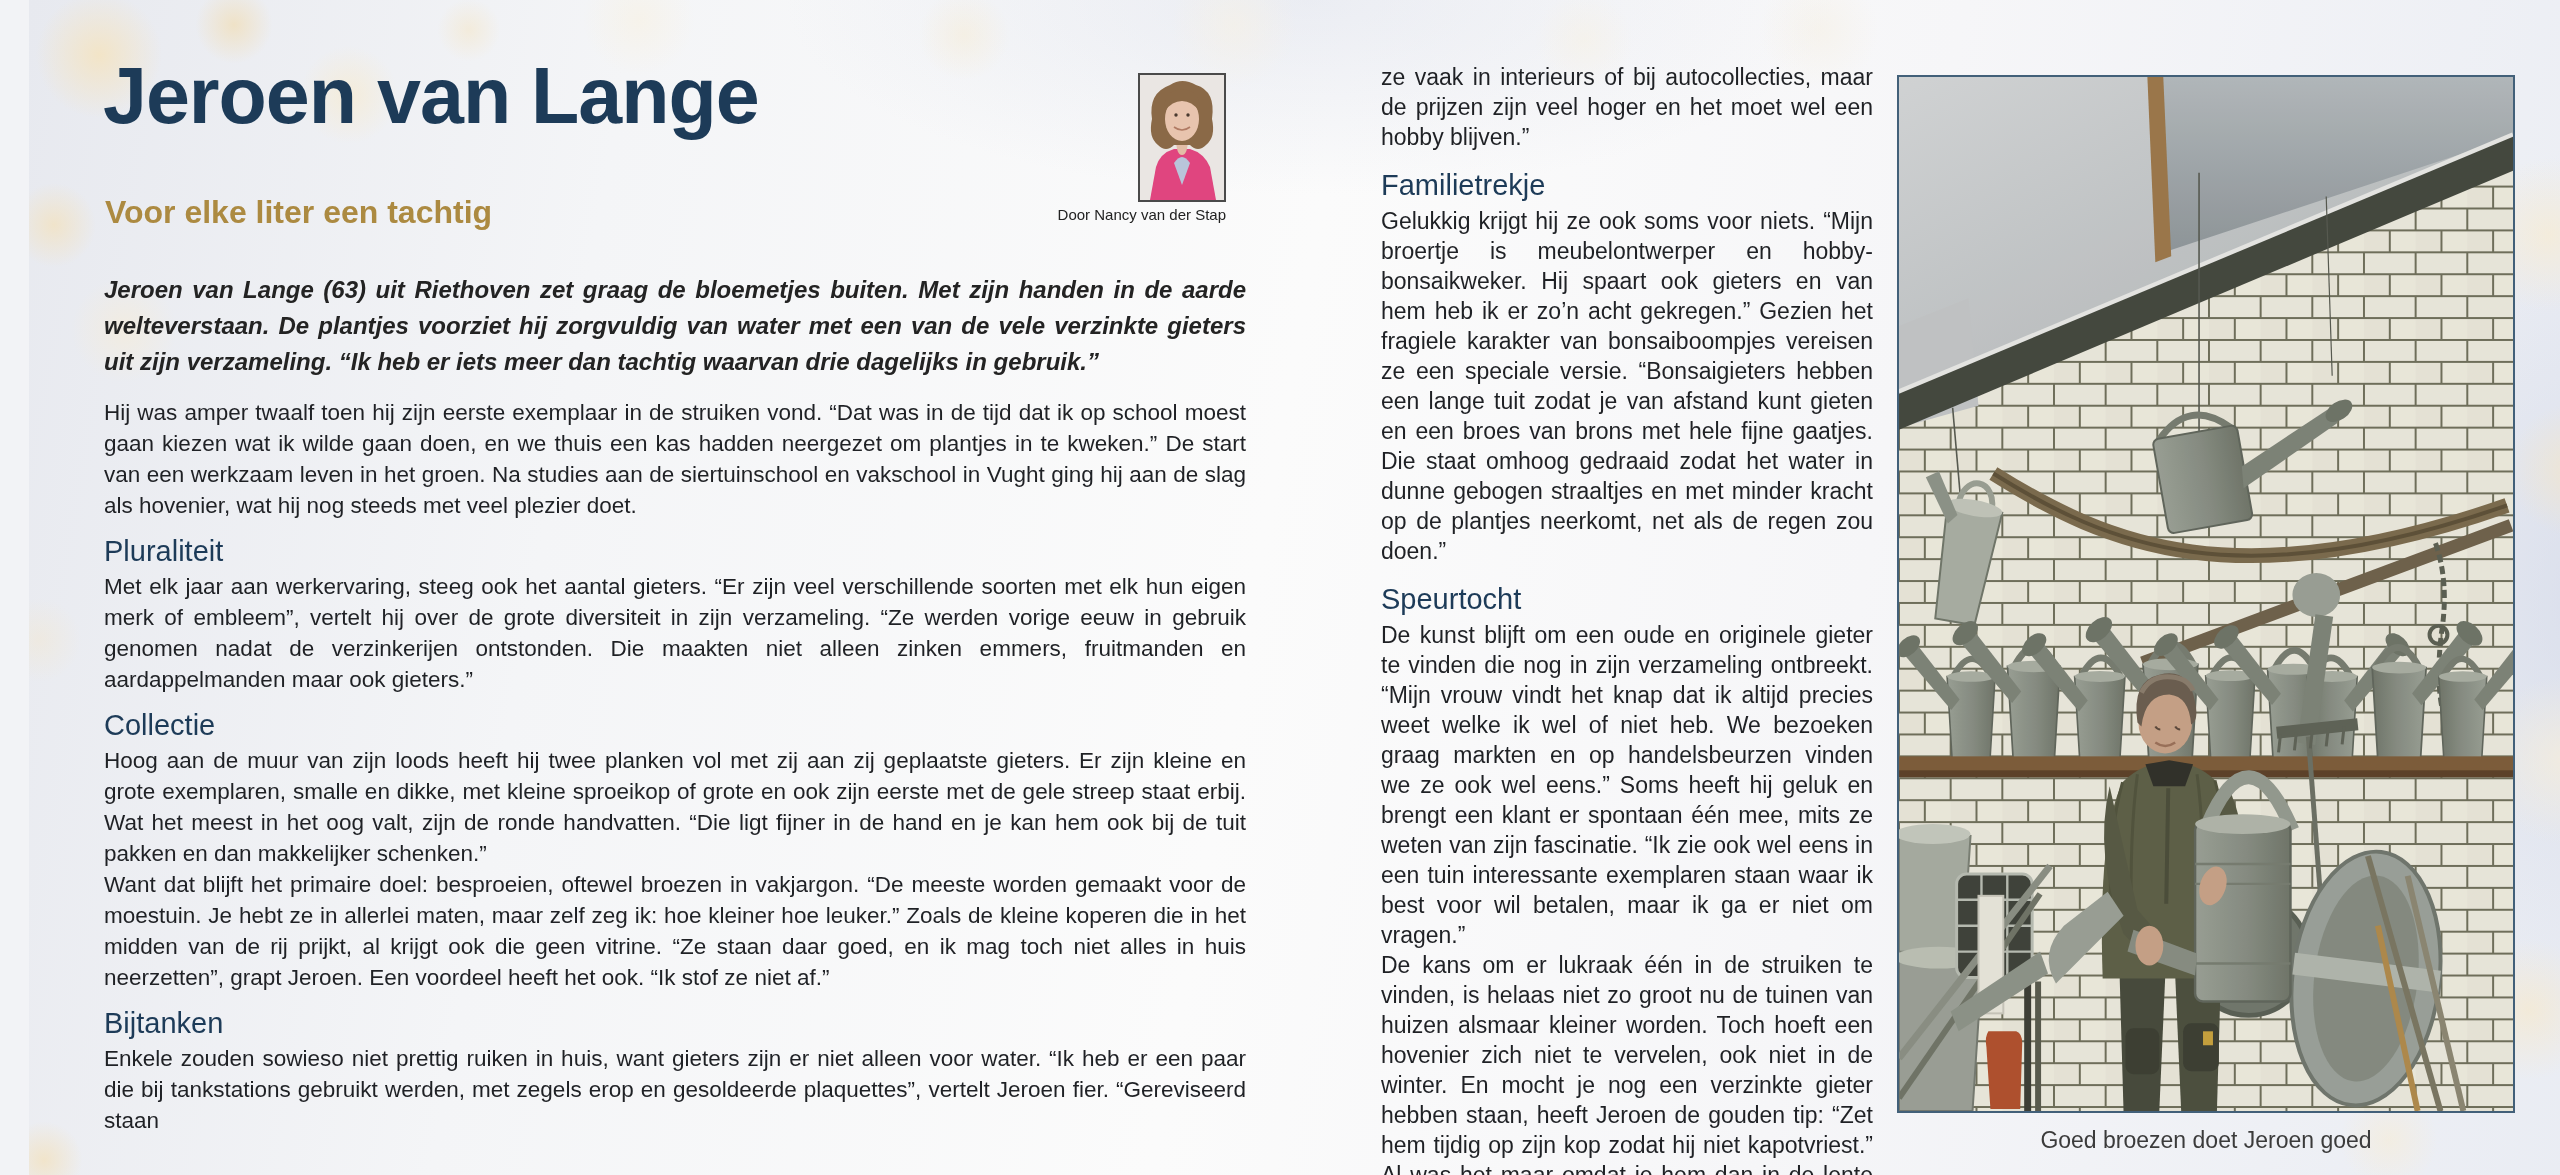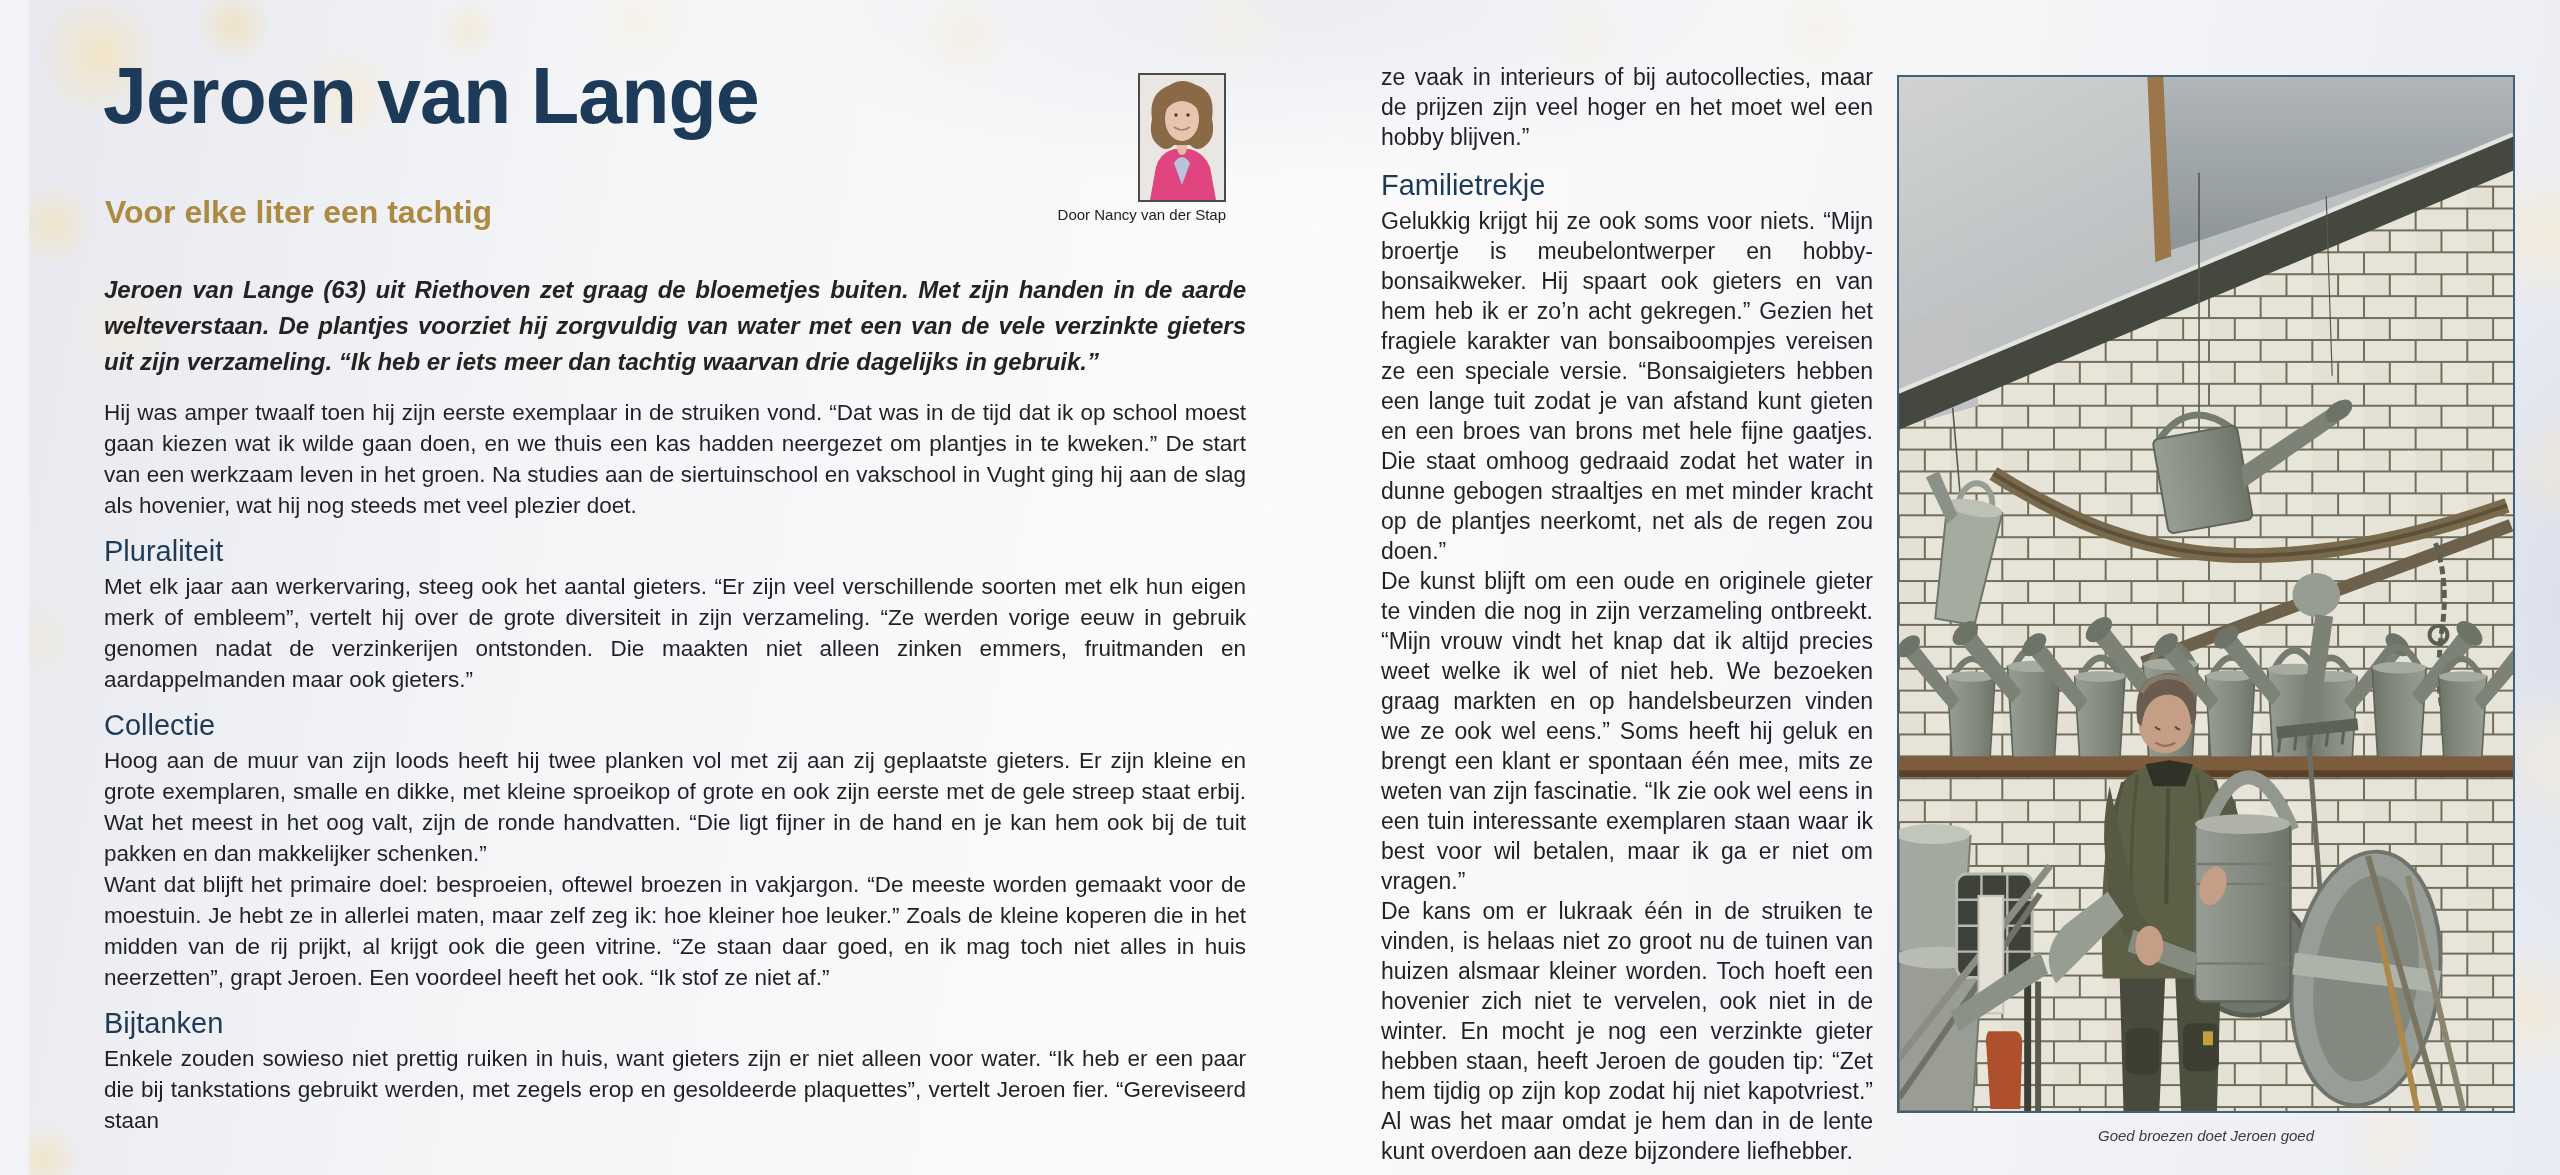--- a/index.html
+++ b/index.html
@@ -40,21 +40,21 @@
   #col-left{left:75px;top:272px;width:1142px;font-size:22.5px;line-height:31px;text-align:justify;}
   #col-left .intro{font-weight:bold;font-style:italic;font-size:24px;line-height:36px;color:#232323;}
   #col-left .lead{margin-top:17px;}
   h3{font-size:29px;line-height:31px;color:#1d3b58;margin-top:15px;margin-bottom:4px;font-weight:normal;}
   #col-mid{left:1352px;top:62px;width:492px;font-size:23px;line-height:30px;text-align:justify;}
   #col-mid h3{margin-top:18px;margin-bottom:5px;}
   #photo{position:absolute;left:1868px;top:75px;width:618px;height:1038px;
     border:2px solid #426079;box-sizing:border-box;background:#e9e6db;}
   #photo svg{display:block;width:100%;height:100%;}
   #photo-caption{position:absolute;left:1868px;top:1127px;width:618px;text-align:center;
-    font-size:15px;color:#3b3b3b;font-style:italic;}
+    font-size:23px;color:#3b3b3b;}
 </style>
 </head>
 <body>
 
 <div id="stage">
   <div id="bokeh"></div>
 
   <h1 id="title">Jeroen van Lange</h1>
   <h2 id="subtitle">Voor elke liter een tachtig</h2>
 
@@ -97,20 +97,21 @@
     </section>
   </div>
 
   <div id="col-mid" class="col">
     <p>ze vaak in interieurs of bij autocollecties, maar de prijzen zijn veel hoger en het moet wel een hobby blijven.”</p>
     <section>
       <h3>Familietrekje</h3>
       <p>Gelukkig krijgt hij ze ook soms voor niets. “Mijn broertje is meubelontwerper en hobby-bonsaikweker. Hij spaart ook gieters en van hem heb ik er zo’n acht gekregen.” Gezien het fragiele karakter van bonsaiboompjes vereisen ze een speciale versie. “Bonsaigieters hebben een lange tuit zodat je van afstand kunt gieten en een broes van brons met hele fijne gaatjes. Die staat omhoog gedraaid zodat het water in dunne gebogen straaltjes en met minder kracht op de plantjes neerkomt, net als de regen zou doen.”</p>
     </section>
     <section>
+      <h3>Speurtocht</h3>
       <p>De kunst blijft om een oude en originele gieter te vinden die nog in zijn verzameling ontbreekt. “Mijn vrouw vindt het knap dat ik altijd precies weet welke ik wel of niet heb. We bezoeken graag markten en op handelsbeurzen vinden we ze ook wel eens.” Soms heeft hij geluk en brengt een klant er spontaan één mee, mits ze weten van zijn fascinatie. “Ik zie ook wel eens in een tuin interessante exemplaren staan waar ik best voor wil betalen, maar ik ga er niet om vragen.”</p>
     </section>
     <section>
       <p>De kans om er lukraak één in de struiken te vinden, is helaas niet zo groot nu de tuinen van huizen alsmaar kleiner worden. Toch hoeft een hovenier zich niet te vervelen, ook niet in de winter. En mocht je nog een verzinkte gieter hebben staan, heeft Jeroen de gouden tip: “Zet hem tijdig op zijn kop zodat hij niet kapotvriest.” Al was het maar omdat je hem dan in de lente kunt overdoen aan deze bijzondere liefhebber.</p>
     </section>
   </div>
 
   <figure id="photo">
     <svg viewBox="0 0 618 1038" preserveAspectRatio="none">
       <defs>

